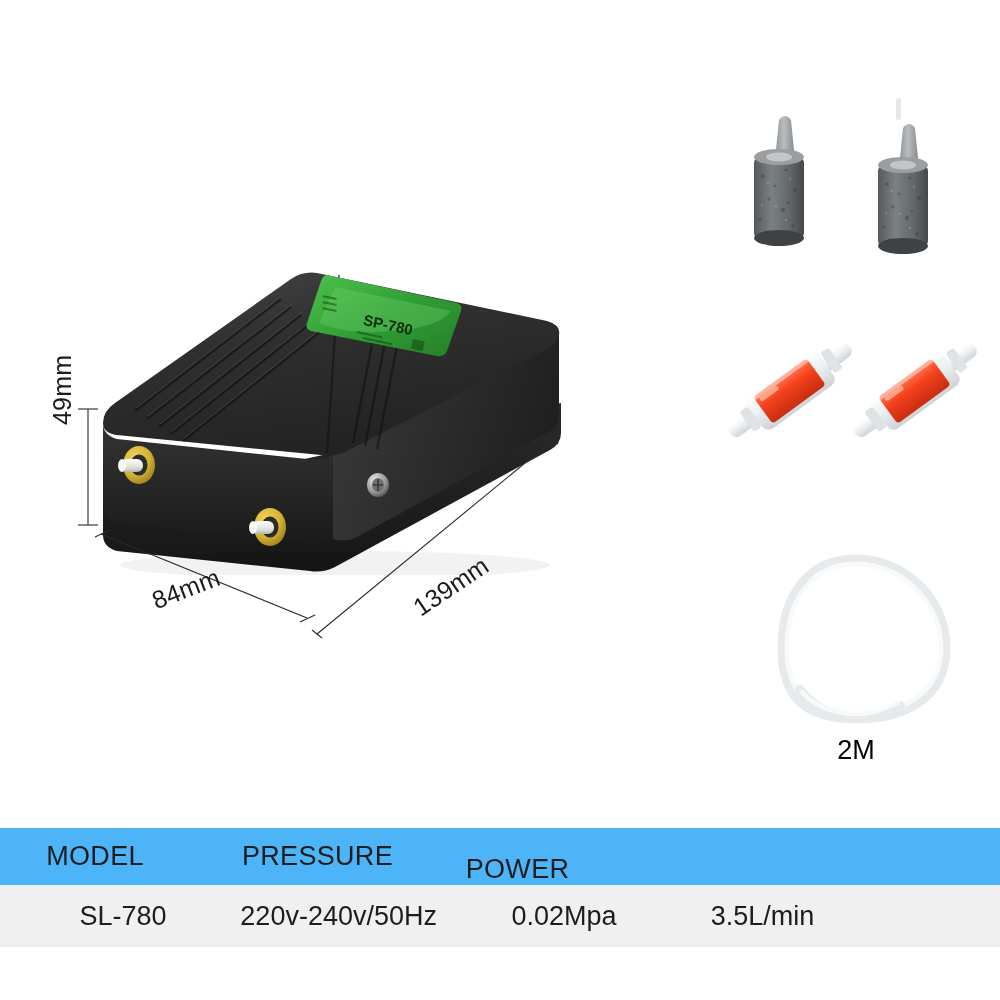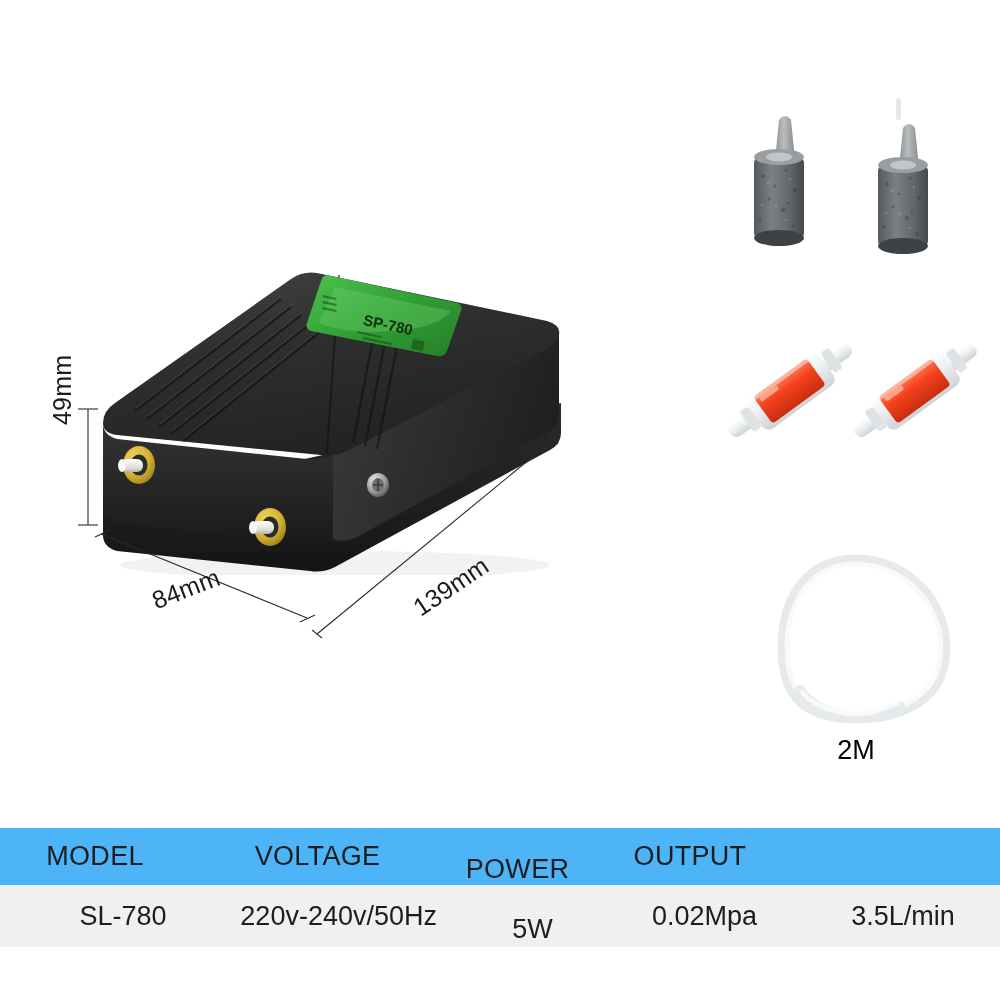--- a/index.html
+++ b/index.html
@@ -371,26 +371,24 @@
     </g>
   </svg>
 
   <div class="tube-label">
     <span>2M</span>
   </div>
 
   <div class="spec-table">
     <div class="spec-row head">
       <div class="spec-cell c-model">MODEL</div>
-      <div class="spec-cell c-voltage">VOLTAGE</div>
+      <div class="spec-cell c-voltage">PRESSURE</div>
       <div class="spec-cell c-power">POWER</div>
-      <div class="spec-cell c-output">OUTPUT</div>
     </div>
     <div class="spec-row body">
       <div class="spec-cell c-model">SL-780</div>
       <div class="spec-cell c-voltage">220v-240v/50Hz</div>
-      <div class="spec-cell c-power">5W</div>
       <div class="spec-cell c-pressure">0.02Mpa</div>
       <div class="spec-cell c-output">3.5L/min</div>
     </div>
   </div>
 
 </div>
 
 </body></html>

